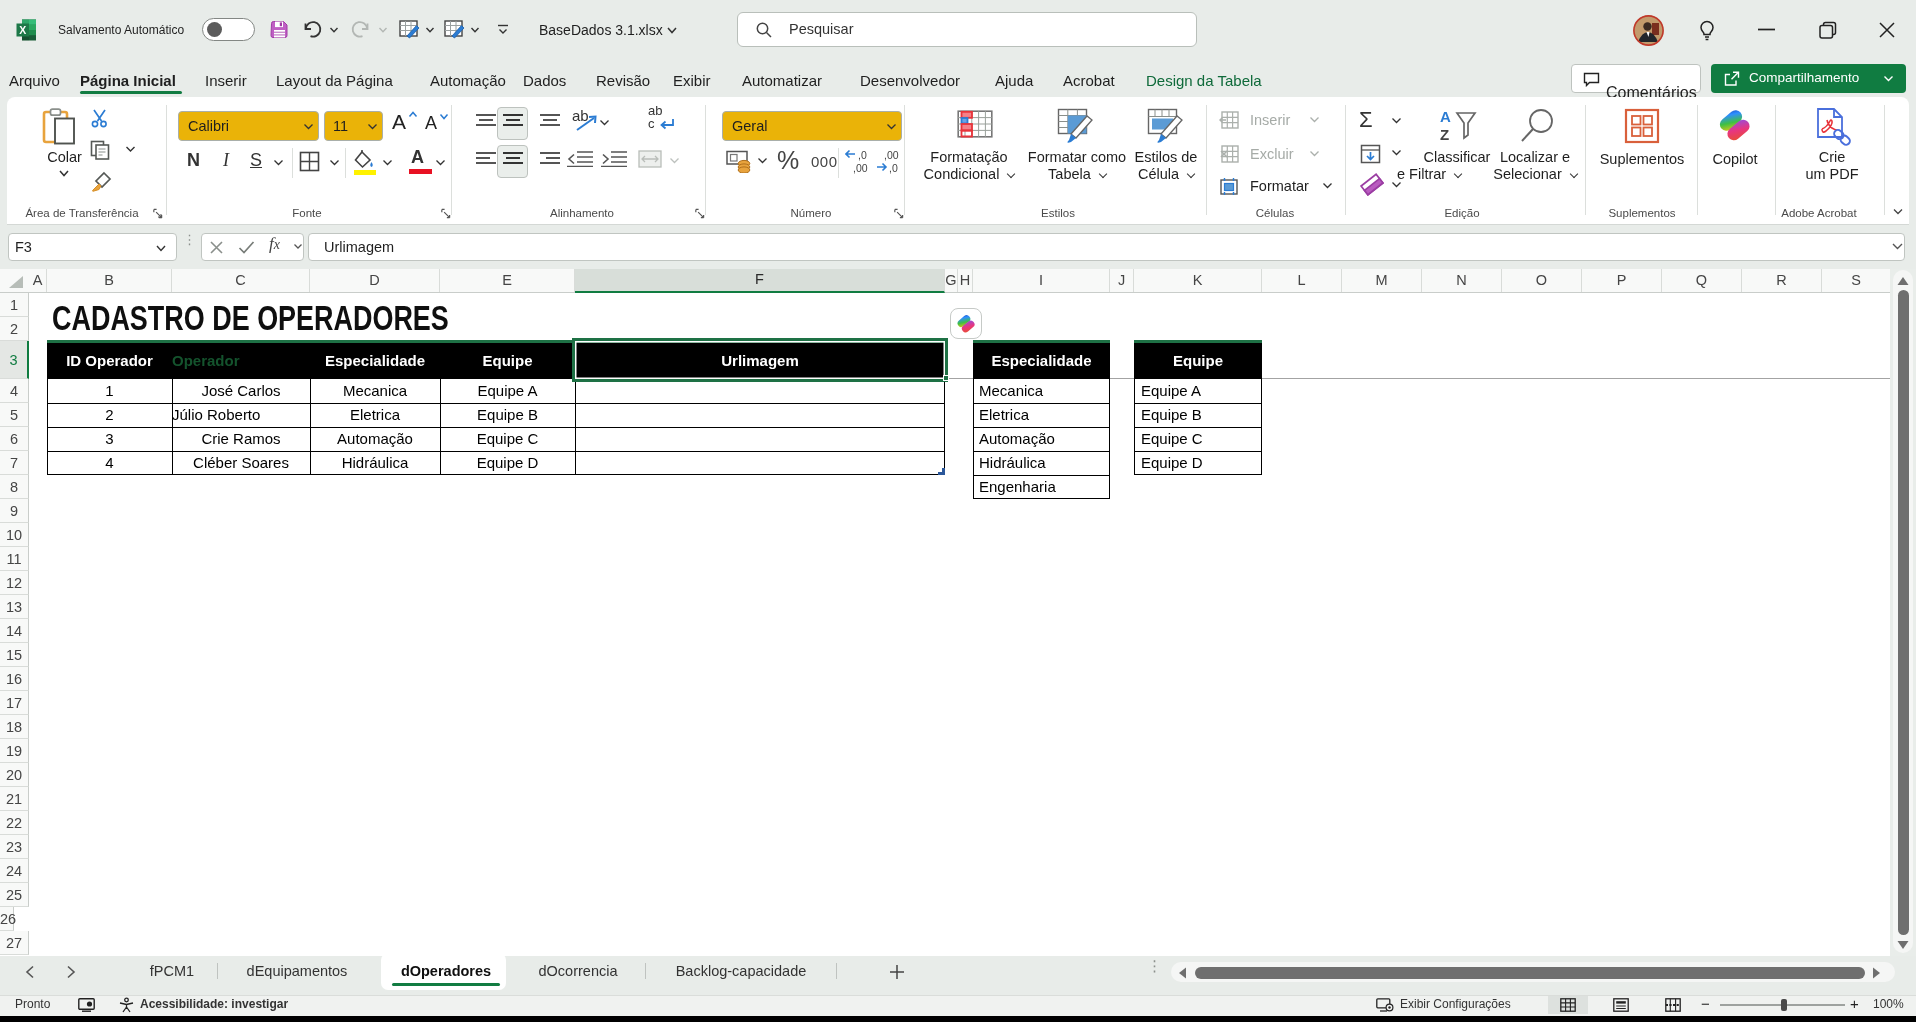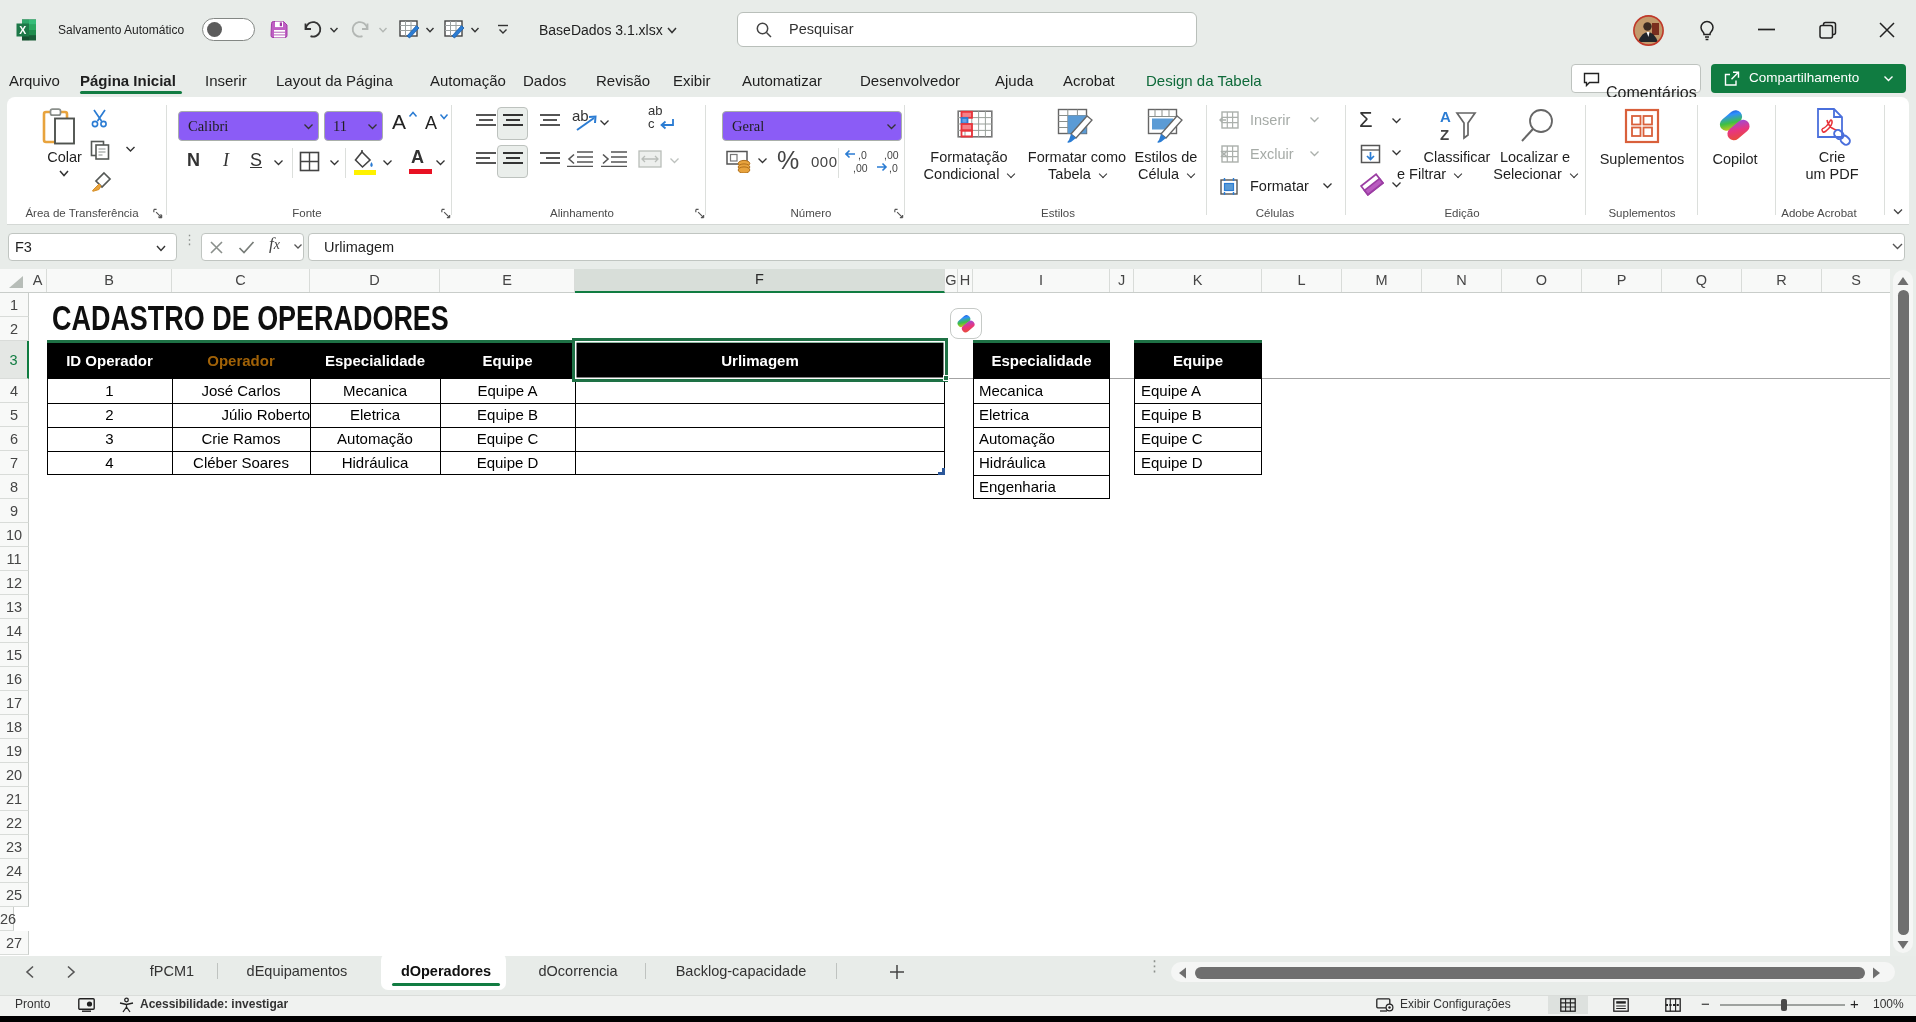--- a/index.html
+++ b/index.html
@@ -9,21 +9,21 @@
 
 #titlebar { position:absolute; left:0; top:0; width:1916px; height:60px; background:#E8ECE9; }
 
 #tabrow { position:absolute; left:0; top:60px; width:1916px; height:37px; }
 .rtab { position:absolute; top:6px; height:30px; line-height:30px; font-size:15px; color:#1f1f1f; white-space:nowrap; }
 
 #ribbon { position:absolute; left:7px; top:97px; width:1902px; height:128px; background:#FFFFFF; border-radius:8px 8px 0 0; border-bottom:1px solid #D4D8D5; }
 .gsep { position:absolute; top:8px; height:110px; width:1px; background:#DCDFDC; }
 .glabel { position:absolute; top:110px; height:14px; font-size:11.5px; color:#4a4a4a; text-align:center; white-space:nowrap; }
 .launcher { position:absolute; top:111px; width:11px; height:11px; }
-.combo { position:absolute; border:1px solid #A9AFAA; border-radius:4px; background:#8b5cf6; font-size:14.5px; color:#1f1f1f;font-family:Liberation Serif, serif; }
+.combo { position:absolute; border:1px solid #A9AFAA; border-radius:4px; background:#eab308; font-size:14.5px; color:#1f1f1f; }
 
 #fbar { position:absolute; left:0; top:226px; width:1916px; height:44px; background:#E8ECE9; }
 .wbox { position:absolute; background:#fff; border:1px solid #C0C5C1; border-radius:4px; }
 
 #sheet { position:absolute; left:0; top:269px; width:1890px; height:687px; background:#fff; }
 #colhdr { position:absolute; left:0; top:0; width:1896px; height:24px; background:#F8F9F8; border-bottom:1px solid #C9CDCA; }
 .ch { position:absolute; top:0; height:23px; line-height:23px; text-align:center; font-size:14.5px; color:#454545; border-right:1px solid #D9DCD9; }
 .rh { position:absolute; left:0; width:28px; height:24px; line-height:24px; text-align:center; font-size:14.5px; color:#454545; background:#F8F9F8; border-bottom:1px solid #D9DCD9; }
 
 #tabbar { position:absolute; left:0; top:956px; width:1916px; height:39px; background:#E8ECE9; }
@@ -573,38 +573,38 @@
 <div class="rh" style="top:566px;height:24px;line-height:24px;width:29px;border-right:1px solid #C9CDCA">23</div>
 <div class="rh" style="top:590px;height:24px;line-height:24px;width:29px;border-right:1px solid #C9CDCA">24</div>
 <div class="rh" style="top:614px;height:24px;line-height:24px;width:29px;border-right:1px solid #C9CDCA">25</div>
 <div class="rh" style="top:638px;height:24px;line-height:24px;width:14px;border-right:1px solid #C9CDCA">26</div>
 <div class="rh" style="top:662px;height:24px;line-height:24px;width:29px;border-right:1px solid #C9CDCA">27</div>
 <div class="abs" style="left:945px;top:109px;width:945px;height:1px;background:#A3A3A3"></div>
 <div class="abs" style="left:52px;top:31px;font-size:35px;line-height:35px;font-weight:bold;color:#0f0f0f;transform:scaleX(0.77);transform-origin:left center">CADASTRO DE OPERADORES</div>
 <div class="abs" style="left:47px;top:71px;width:898px;height:3px;background:#1E7145"></div>
 <div class="abs" style="left:47px;top:74px;width:898px;height:36px;background:#000"></div>
 <div class="abs" style="left:47px;top:74px;width:125px;height:36px;line-height:36px;text-align:center;color:#fff;font-weight:bold;font-size:15px">ID Operador</div>
-<div class="abs" style="left:172px;top:74px;width:138px;height:24px;line-height:36px;text-align:center;color:#a16207;font-weight:bold;font-size:15px">Operador</div>
+<div class="abs" style="left:172px;top:74px;width:138px;height:24px;line-height:36px;color:#14532d;font-weight:bold;font-size:15px">Operador</div>
 <div class="abs" style="left:310px;top:74px;width:130px;height:36px;line-height:36px;text-align:center;color:#fff;font-weight:bold;font-size:15px">Especialidade</div>
 <div class="abs" style="left:440px;top:74px;width:135px;height:36px;line-height:36px;text-align:center;color:#fff;font-weight:bold;font-size:15px">Equipe</div>
 <div class="abs" style="left:575px;top:74px;width:370px;height:36px;line-height:36px;text-align:center;color:#fff;font-weight:bold;font-size:15px">Urlimagem</div>
 <div class="abs" style="left:47px;top:110px;width:898px;height:96px;border:1px solid #000;border-top:none"></div>
 <div class="abs" style="left:172px;top:110px;width:1px;height:96px;background:#000"></div>
 <div class="abs" style="left:310px;top:110px;width:1px;height:96px;background:#000"></div>
 <div class="abs" style="left:440px;top:110px;width:1px;height:96px;background:#000"></div>
 <div class="abs" style="left:575px;top:110px;width:1px;height:96px;background:#000"></div>
 <div class="abs" style="left:47px;top:134px;width:898px;height:1px;background:#000"></div>
 <div class="abs" style="left:47px;top:158px;width:898px;height:1px;background:#000"></div>
 <div class="abs" style="left:47px;top:182px;width:898px;height:1px;background:#000"></div>
 <div class="abs" style="left:47px;top:110px;width:125px;height:24px;line-height:24px;text-align:center;font-size:15px;color:#000">1</div>
 <div class="abs" style="left:172px;top:110px;width:138px;height:24px;line-height:24px;text-align:center;font-size:15px;color:#000">José Carlos</div>
 <div class="abs" style="left:310px;top:110px;width:130px;height:24px;line-height:24px;text-align:center;font-size:15px;color:#000">Mecanica</div>
 <div class="abs" style="left:440px;top:110px;width:135px;height:24px;line-height:24px;text-align:center;font-size:15px;color:#000">Equipe A</div>
 <div class="abs" style="left:47px;top:134px;width:125px;height:24px;line-height:24px;text-align:center;font-size:15px;color:#000">2</div>
-<div class="abs" style="left:172px;top:134px;width:138px;height:24px;line-height:24px;text-align:right;font-size:15px;color:#000">Júlio Roberto</div>
+<div class="abs" style="left:172px;top:134px;width:138px;height:24px;line-height:24px;text-align:left;font-size:15px;color:#000">Júlio Roberto</div>
 <div class="abs" style="left:310px;top:134px;width:130px;height:24px;line-height:24px;text-align:center;font-size:15px;color:#000">Eletrica</div>
 <div class="abs" style="left:440px;top:134px;width:135px;height:24px;line-height:24px;text-align:center;font-size:15px;color:#000">Equipe B</div>
 <div class="abs" style="left:47px;top:158px;width:125px;height:24px;line-height:24px;text-align:center;font-size:15px;color:#000">3</div>
 <div class="abs" style="left:172px;top:158px;width:138px;height:24px;line-height:24px;text-align:center;font-size:15px;color:#000">Crie Ramos</div>
 <div class="abs" style="left:310px;top:158px;width:130px;height:24px;line-height:24px;text-align:center;font-size:15px;color:#000">Automação</div>
 <div class="abs" style="left:440px;top:158px;width:135px;height:24px;line-height:24px;text-align:center;font-size:15px;color:#000">Equipe C</div>
 <div class="abs" style="left:47px;top:182px;width:125px;height:24px;line-height:24px;text-align:center;font-size:15px;color:#000">4</div>
 <div class="abs" style="left:172px;top:182px;width:138px;height:24px;line-height:24px;text-align:center;font-size:15px;color:#000">Cléber Soares</div>
 <div class="abs" style="left:310px;top:182px;width:130px;height:24px;line-height:24px;text-align:center;font-size:15px;color:#000">Hidráulica</div>
 <div class="abs" style="left:440px;top:182px;width:135px;height:24px;line-height:24px;text-align:center;font-size:15px;color:#000">Equipe D</div>

